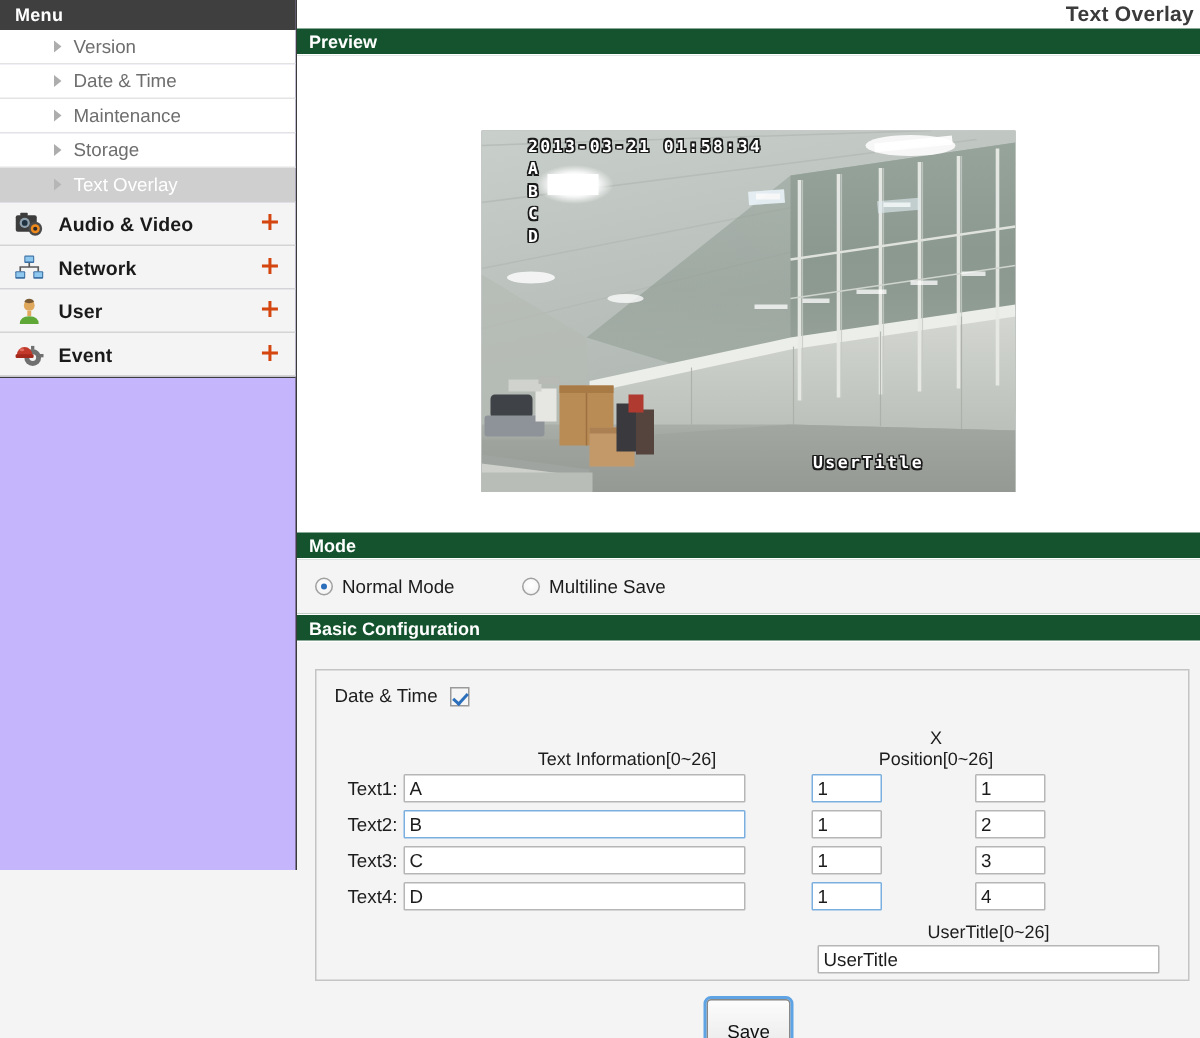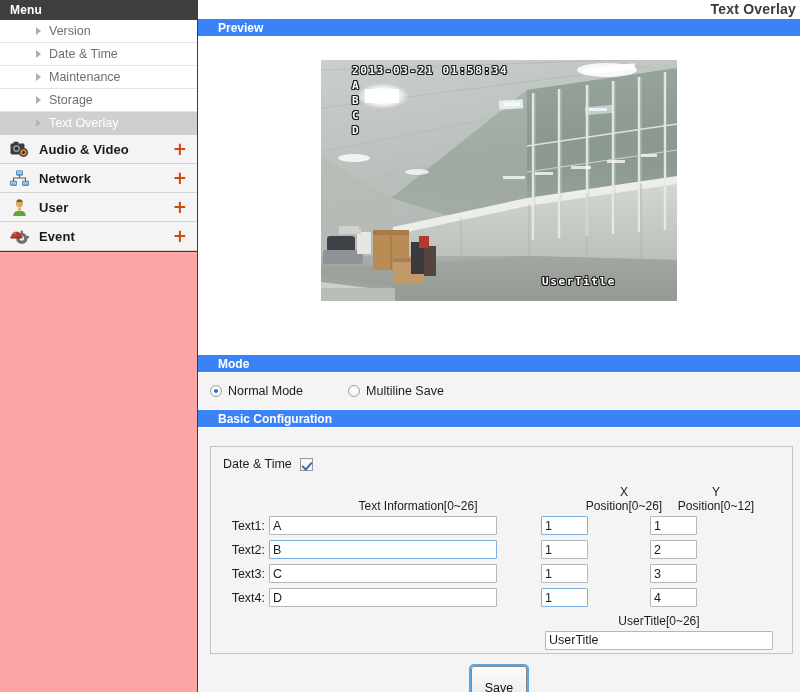--- a/index.html
+++ b/index.html
@@ -13,22 +13,22 @@
   #app {
     position: relative;
     width: 800px; height: 692px;
     display: flex;
     background: #f4f4f4;
   }
 
   
   #sidebar {
     width: 198px;
-    height: 692px;
-    background: #fca5a5;
+    height: 580px;
+    background: #c4b5fd;
     border-right: 1px solid #3c3c3c;
     flex: 0 0 198px;
     position: relative;
   }
   .menu-header {
     height: 20px;
     background: #3f3f3f;
     color: #ffffff;
     font-size: 12px;
     font-weight: bold;
@@ -118,34 +118,34 @@
   }
   .page-title {
     font-size: 14px;
     font-weight: bold;
     color: #3b3b3b;
     line-height: 18px;
     letter-spacing: 0.2px;
   }
   .section-bar {
     height: 19px;
-    background: #3b82f6;
+    background: #14532d;
     color: #ffffff;
     font-size: 12px;
     font-weight: bold;
     line-height: 19px;
-    padding-left: 20px;
+    padding-left: 8px;
     border-top: 1px solid #ffffff;
     border-bottom: 1px solid #ffffff;
   }
   .preview-body {
     background: #ffffff;
     height: 317px;
     display: flex;
-    align-items: flex-start;
+    align-items: center;
     justify-content: center;
     padding-top: 23px;
   }
 
   
   .cam {
     position: relative;
     width: 356px;
     height: 241px;
     overflow: hidden;
@@ -591,21 +591,20 @@
       <div class="config-box">
 
         <div class="dt-row">
           <span class="dt-label">Date &amp; Time</span>
           <span class="checkbox checked"></span>
         </div>
 
         <div class="grid-headers">
           <span class="hdr-textinfo">Text Information[0~26]</span>
           <span class="hdr-x">X Position[0~26]</span>
-          <span class="hdr-y">Y Position[0~12]</span>
         </div>
 
         <div class="field-row">
           <span class="row-label">Text1:</span>
           <input type="text" class="txt-info" value="A" style="">
           <input type="text" class="pos-x focus-blue" value="1" style="">
           <input type="text" class="pos-y" value="1" style="">
         </div>
 
         <div class="field-row">

